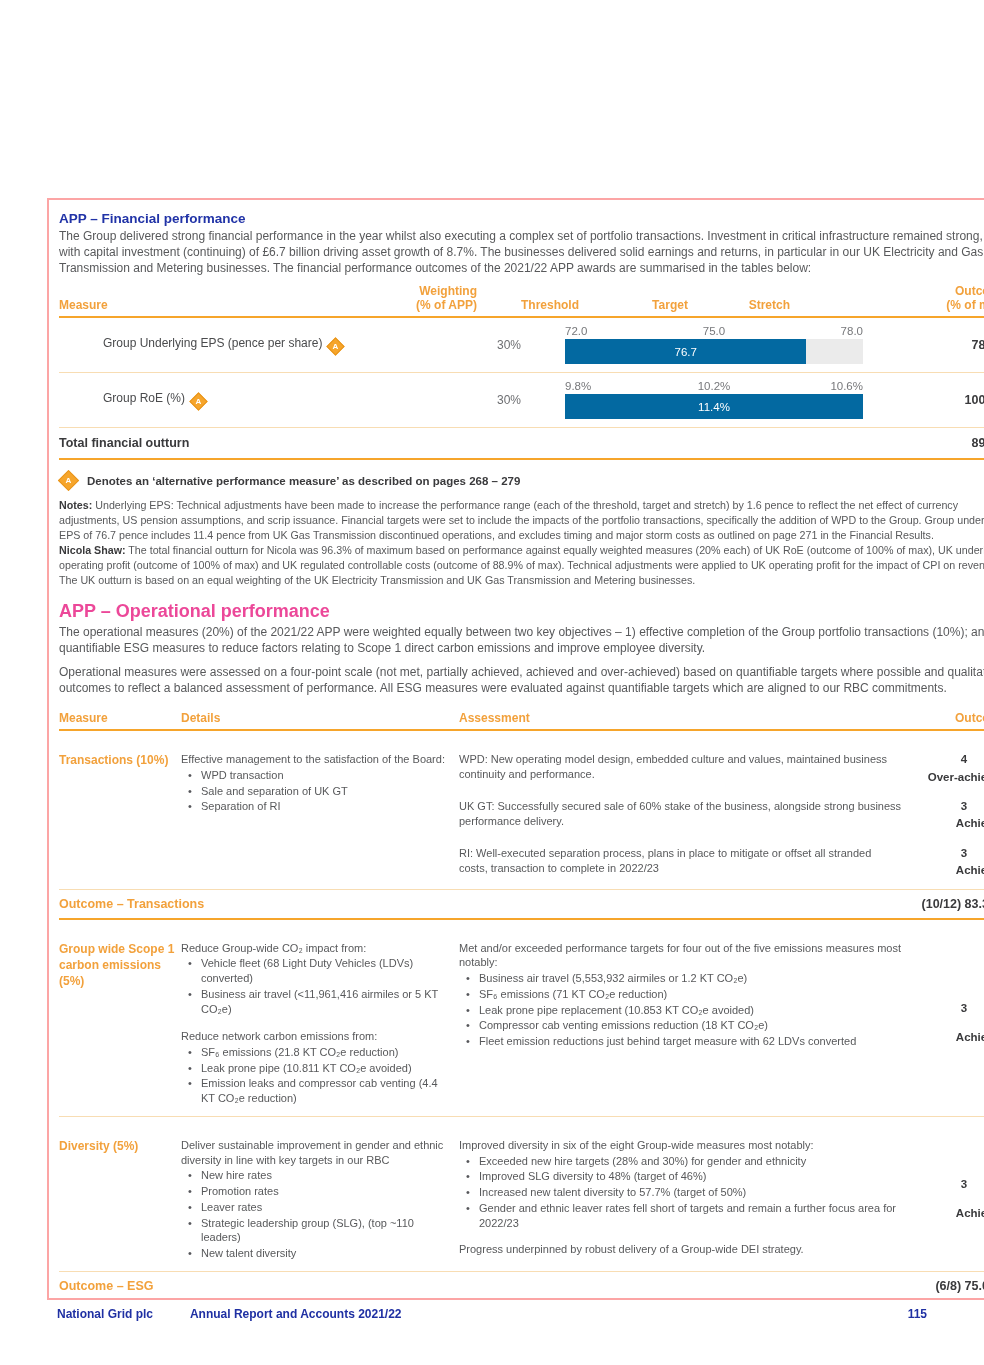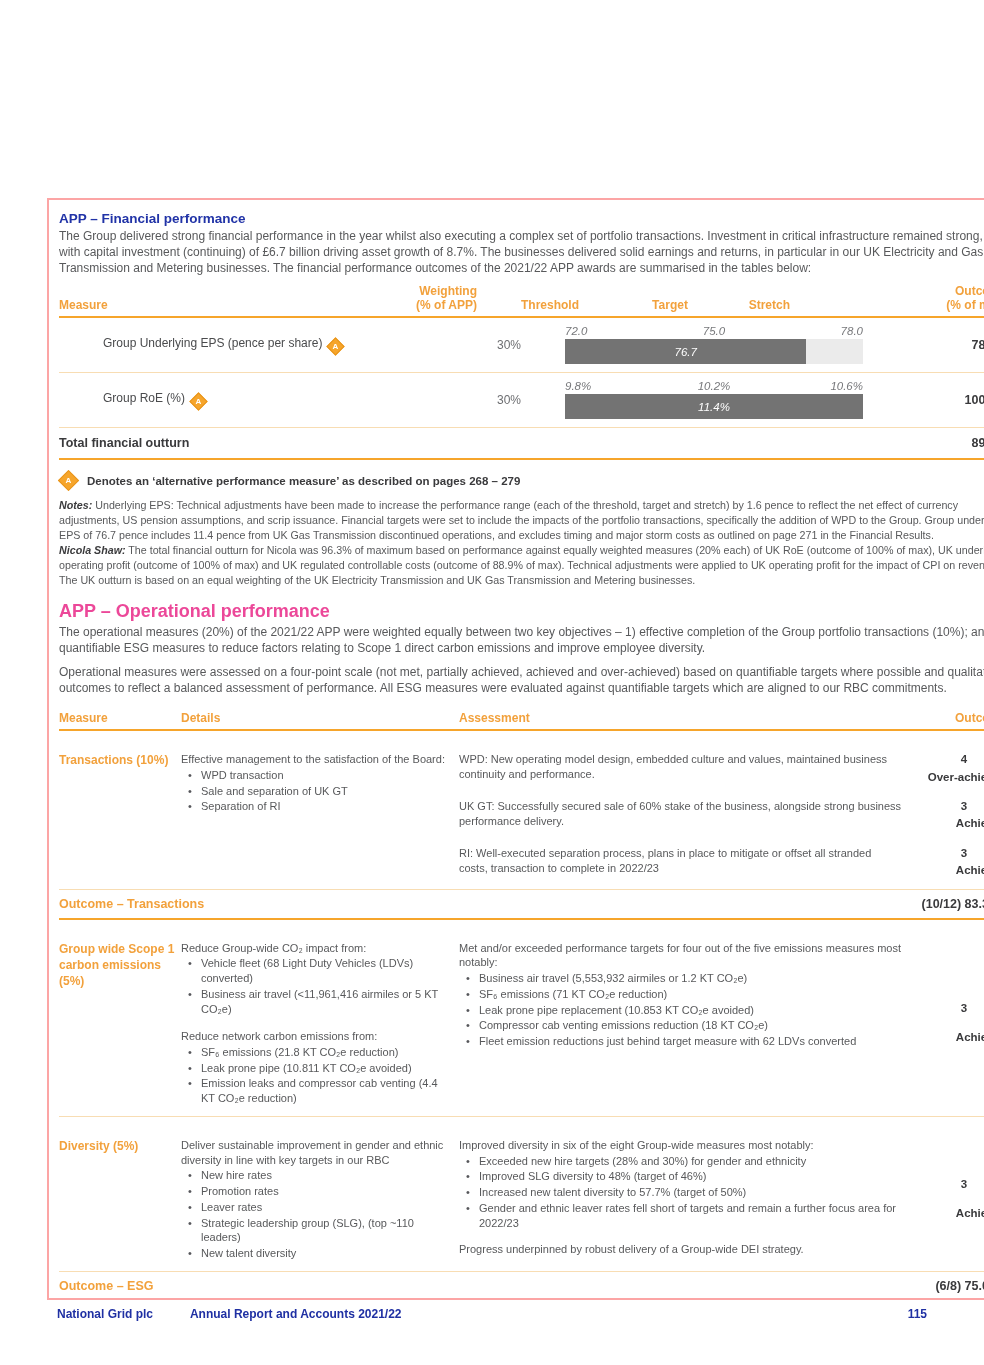--- a/index.html
+++ b/index.html
@@ -26,46 +26,46 @@
     font-size:12px; padding-bottom:4px; border-bottom:2px solid #F6A52B; line-height:1.15; }
   .fc-measure { width:338px; }
   .fc-weight  { width:80px; text-align:right; }
   .fc-gap     { width:44px; }
   .fc-bar     { width:298px; display:flex; }
   .fc-bar > span { flex:1; }
   .fc-bar .s-th { text-align:left; } .fc-bar .s-tg { text-align:center; } .fc-bar .s-st { text-align:center; }
   .fc-outcome { flex:1; text-align:right; }
 
   .fin-row { display:flex; align-items:center; border-bottom:1px solid #F8DDB3; padding:7px 0 8px; }
-  .fin-row .fc-bar { display:block;font-style:italic; }
+  .fin-row .fc-bar { display:block; }
   .measure-text { font-size:12px; color:#4A4B4D;margin-left:44px; }
   .weight-val { font-size:12px; color:#6D6E71; }
   .scale { display:flex; font-size:11.5px; color:#77787B; margin-bottom:2px; }
   .scale span { flex:1; }
   .scale .s-th { text-align:left; } .scale .s-tg { text-align:center; } .scale .s-st { text-align:right; }
   .bar { height:25px; background:#EBEBEB; width:100%; }
-  .bar-fill { height:100%; background:#737373; display:flex; align-items:center;
+  .bar-fill { height:100%; background:#0369a1; display:flex; align-items:center;
     justify-content:center; color:#fff; font-size:11.5px; }
   .outcome-val { font-weight:bold; color:#3A3A3C; font-size:12.5px; }
 
   .fin-total { display:flex; justify-content:space-between; font-weight:bold; color:#3A3A3C;
     font-size:12.5px; padding:8px 0; border-bottom:2px solid #F6A52B; }
 
   
   .apm-diamond { display:inline-block; width:13px; height:13px; background:#F6A52B;
     border:1px solid #E8941A; transform:rotate(45deg); margin-left:7px; vertical-align:-2px; }
   .apm-diamond i { display:flex; width:100%; height:100%; align-items:center; justify-content:center;
     transform:rotate(-45deg); font-style:normal; color:#fff; font-size:8px; font-weight:bold; }
 
   .apm-legend { display:flex; align-items:center; gap:11px; margin-top:13px; margin-bottom:10px; }
   .apm-legend .apm-diamond { margin-left:2px; width:15px; height:15px; }
   .apm-legend-text { font-weight:bold; color:#3A3A3C; font-size:11.5px; }
 
   .notes { font-size:10.7px; line-height:1.4; color:#58595B; }
-  .notes b { color:#3A3A3C;font-style:italic; }
+  .notes b { color:#3A3A3C; }
 
   
   .op-header { display:flex; color:#F2A13C; font-weight:bold; font-size:12px;
     padding:6px 0 4px; border-bottom:2px solid #F6A52B; }
   .oc-measure { width:122px; }
   .oc-details { width:278px; padding-right:14px; }
   .oc-assess  { flex:1; display:flex; }
   .oc-assess-text { flex:1; padding-right:10px; }
   .oc-outcome { width:86px; }
   .op-header .oc-outcome { text-align:right; }

